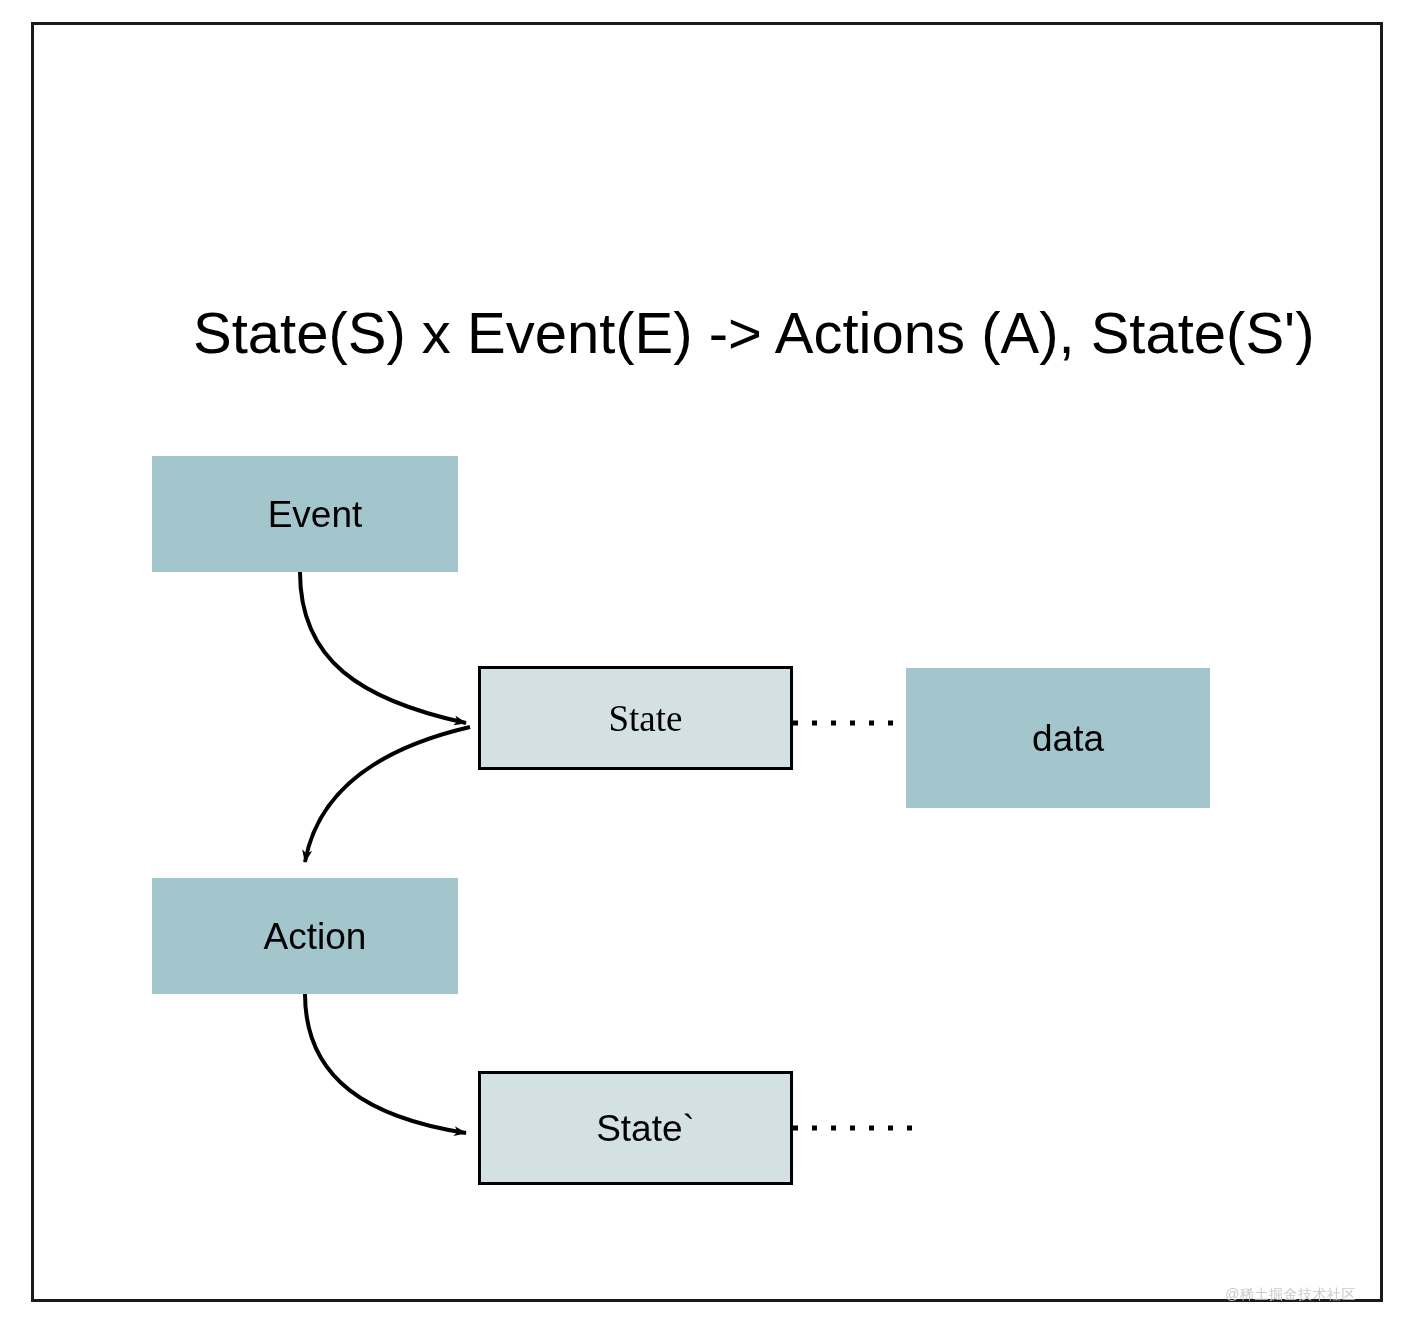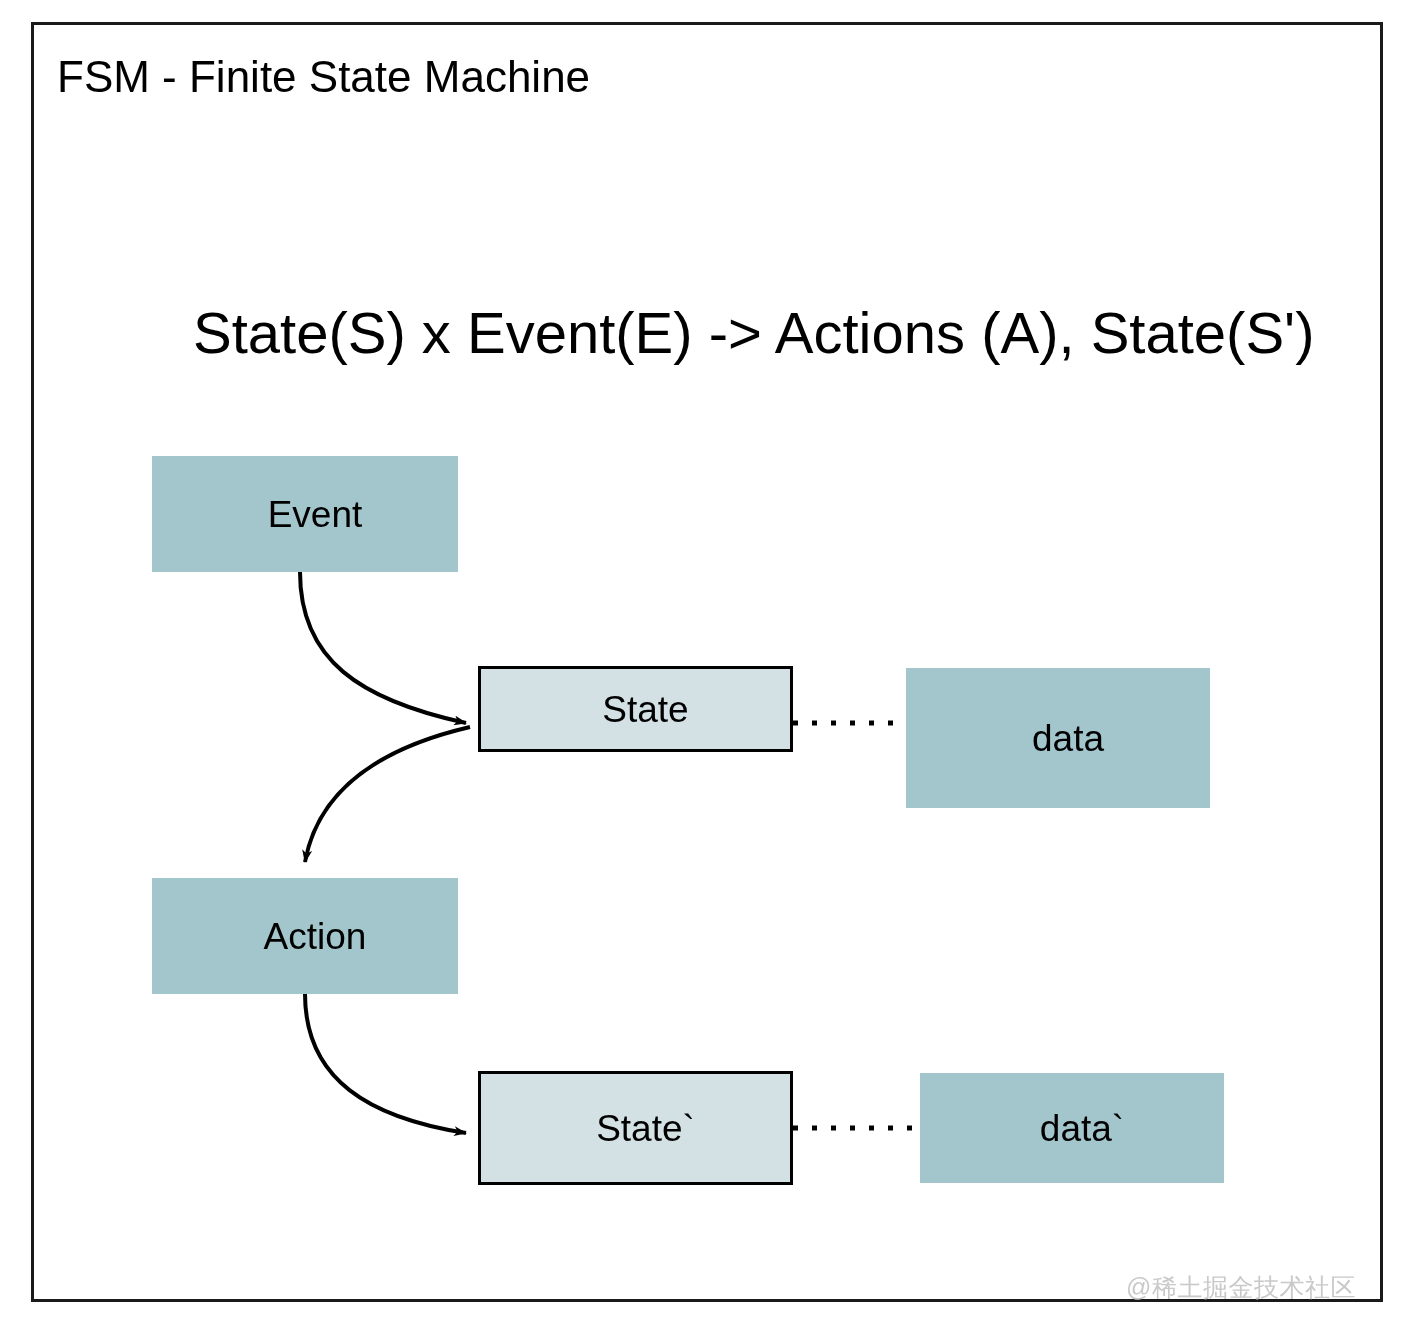--- a/index.html
+++ b/index.html
@@ -78,34 +78,33 @@
     left: 0;
     top: 0;
     width: 1410px;
     height: 1332px;
     pointer-events: none;
   }
   .watermark {
     position: absolute;
     right: 54px;
     bottom: 28px;
-    font-size: 25px;
+    font-size: 14px;
     color: #c9c9c9;
     white-space: nowrap;
     letter-spacing: 0.5px;
   }
 </style>
 </head>
 <body>
 
 <div id="canvas">
 
   <div class="slide-frame"></div>
 
-  <div class="slide-title">FSM - Finite State Machine</div>
 
   <div class="formula">State(S) x Event(E) -&gt; Actions (A), State(S')</div>
 
   <svg id="wires" viewBox="0 0 1410 1332">
     <defs>
       <marker id="arrowhead" markerWidth="13" markerHeight="10" refX="12" refY="5" orient="auto" markerUnits="userSpaceOnUse">
         <path d="M0,0 L13,5 L0,10 L3.5,5 Z" fill="#000000"></path>
       </marker>
     </defs>
 
@@ -117,35 +116,32 @@
 
     <line x1="793" y1="723" x2="904" y2="723" stroke="#000000" stroke-width="5" stroke-linecap="butt" stroke-dasharray="5 14"></line>
 
     <line x1="793" y1="1128" x2="918" y2="1128" stroke="#000000" stroke-width="5" stroke-linecap="butt" stroke-dasharray="5 14"></line>
   </svg>
 
   <div class="node filled" style="left:152px; top:456px; width:306px; height:116px;">
     <span class="node-label">Event</span>
   </div>
 
-  <div class="node outlined" style="left:478px; top:666px; width:315px; height:86px;">
+  <div class="node outlined" style="left:478px; top:666px; width:315px; height:104px;font-family:Liberation Serif, serif;">
     <span class="node-label">State</span>
   </div>
 
   <div class="node filled" style="left:906px; top:668px; width:304px; height:140px;">
     <span class="node-label">data</span>
   </div>
 
   <div class="node outlined" style="left:478px; top:1071px; width:315px; height:114px;">
     <span class="node-label">State`</span>
   </div>
 
   <div class="node filled" style="left:152px; top:878px; width:306px; height:116px;">
     <span class="node-label">Action</span>
   </div>
 
-  <div class="node filled" style="left:920px; top:1073px; width:304px; height:110px;">
-    <span class="node-label">data`</span>
-  </div>
 
   <div class="watermark">@稀土掘金技术社区</div>
 
 </div>
 
 </body></html>

